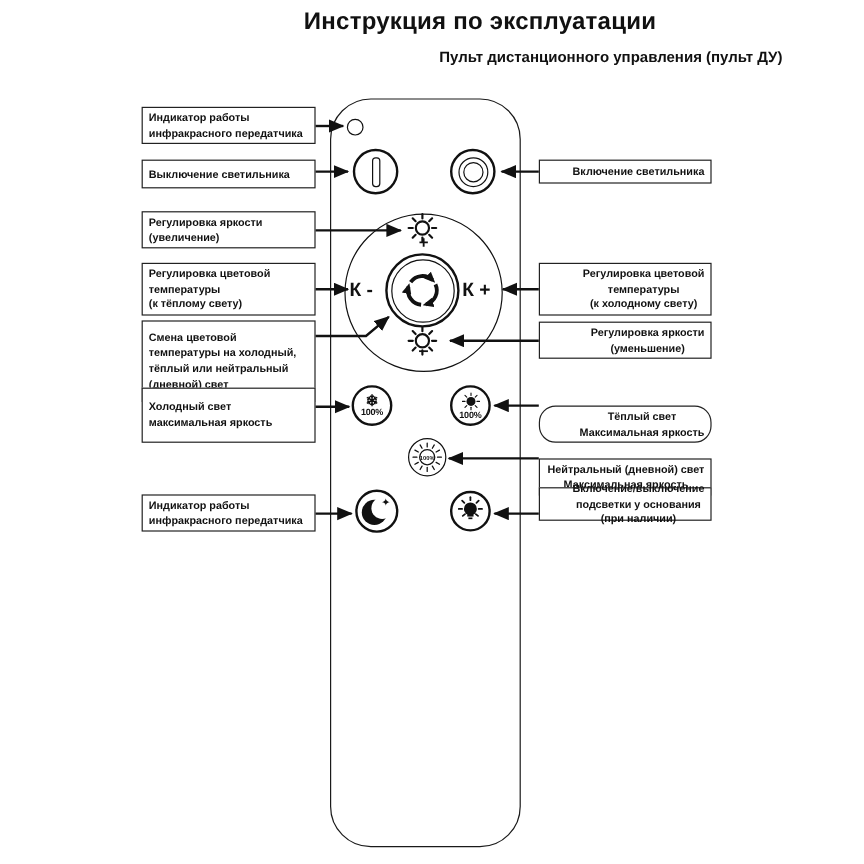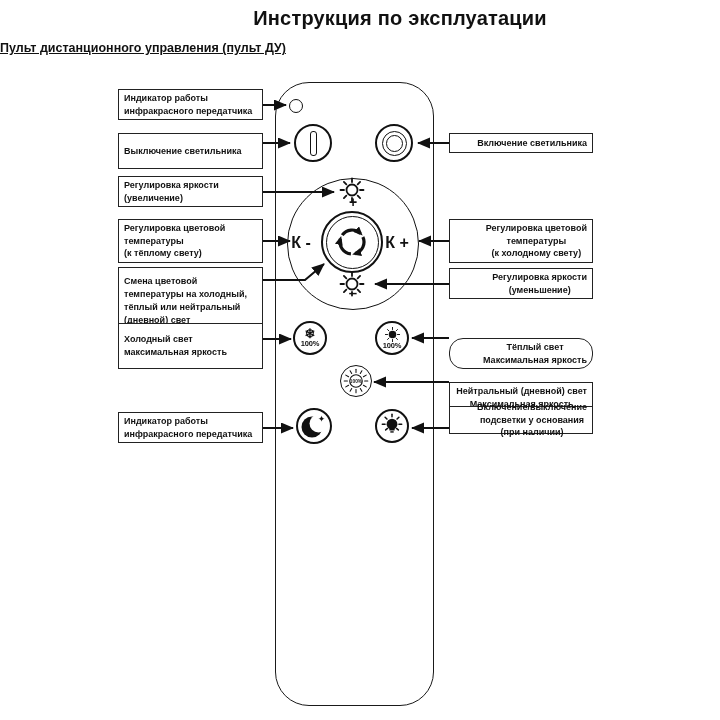--- a/index.html
+++ b/index.html
@@ -6,34 +6,34 @@
   body {
     width:720px; height:720px; background:#ffffff; position:relative;
     font-family:"Liberation Sans", sans-serif; color:#111;
     overflow:hidden;
   }
   .title {
     position:absolute; top:7px; left:0; width:720px; text-align:center;
     font-size:20px; font-weight:bold; letter-spacing:.2px;margin-left:40px;
   }
   .subtitle {
-    position:absolute; top:41px; left:0; width:652px; text-align:left;
-    font-size:12.5px; font-weight:bold;text-decoration:underline;
+    position:absolute; top:41px; left:0; width:652px; text-align:right;
+    font-size:12.5px; font-weight:bold;
   }
   
   .callout {
     position:absolute; box-sizing:border-box; background:#fff;
     border:1.5px solid #222; display:flex; align-items:center;
     padding:2px 5px; font-size:9px; font-weight:bold; line-height:1.42;
     white-space:pre-line; z-index:2;
   }
   .callout.left  { left:118px; width:145px; justify-content:flex-start; text-align:left; }
   .callout.right { left:449px; width:144px; justify-content:flex-end; text-align:center; }
   .cl-l1 { top:89px;  height:31px; }
-  .cl-l2 { top:133px; height:36px; }
+  .cl-l2 { top:133px; height:24px; }
   .cl-l3 { top:176px; height:31px; }
   .cl-l4 { top:219px; height:44px; }
   .cl-l5 { top:267px; height:68px; }
   .cl-l6 { top:323px; height:46px; }
   .cl-l7 { top:412px; height:31px; }
   .cl-r1 { top:133px; height:20px; }
   .cl-r2 { top:219px; height:44px; }
   .cl-r3 { top:268px; height:31px; }
   .cl-r4 { top:338px; height:31px;border-radius:14px; }
   .cl-r5 { top:382px; height:31px; }

